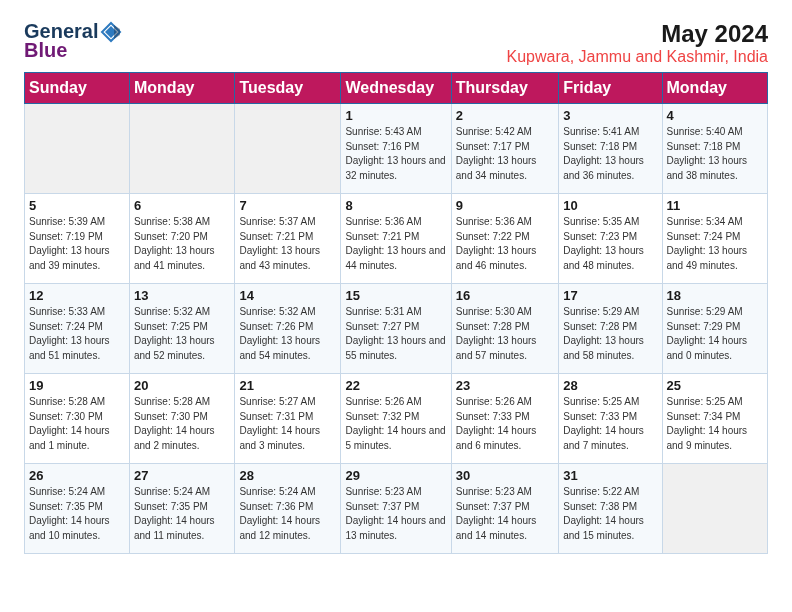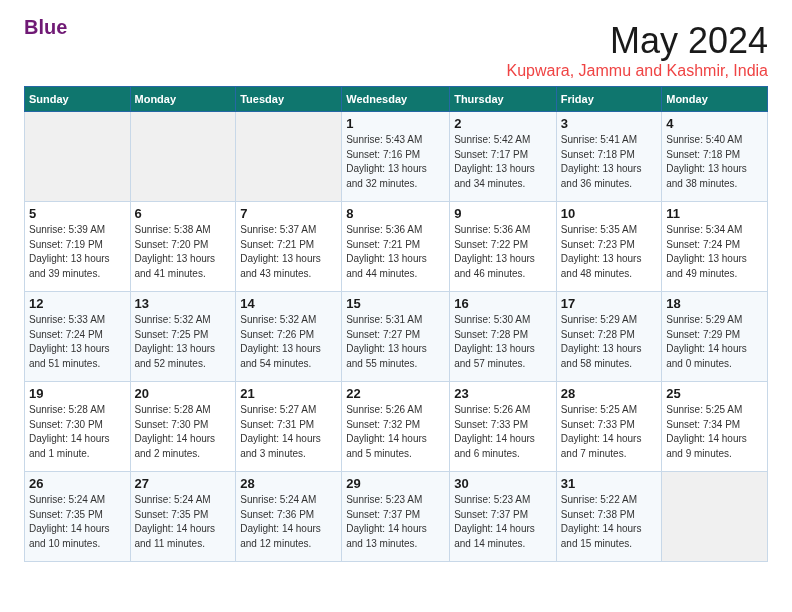--- a/index.html
+++ b/index.html
@@ -23,40 +23,40 @@
     }
     .logo-row {
       display: flex;
       align-items: center;
       gap: 2px;
     }
     .title-area {
       text-align: right;
     }
     .month-year {
-      font-size: 36px;
-      font-weight: normal;
+      font-size: 24px;
+      font-weight: bold;
       color: #1a1a1a;
     }
     .location {
       font-size: 16px;
       color: #ef4444;
       font-weight: normal;
     }
     table {
       width: 100%;
       border-collapse: collapse;
       font-size: 11px;
     }
     thead tr th {
-      background-color: #0f766e;
+      background-color: #be185d;
       color: #fff;
       padding: 6px 4px;
       text-align: left;
-      font-size: 11px;
+      font-size: 16px;
       font-weight: bold;
       border: 1px solid #2567a4;
     }
     tbody tr td {
       border: 1px solid #c8d8e8;
       padding: 4px 4px;
       vertical-align: top;
       min-height: 80px;
       height: 90px;
       width: 113px;
@@ -81,20 +81,28 @@
     }
     .empty-cell {
       background-color: #f0f0f0 !important;
     }
   </style>
 </head>
 <body>
 
 <div class="header-area">
   <div class="logo">
+    <div class="logo-row">
+      <span style="font-size:20px; font-weight:bold; color:#1a3a5c;">General</span>
+      <svg width="22" height="22" viewBox="0 0 22 22">
+        <polygon points="11,2 20,11 11,20 2,11" fill="none" stroke="#2e7abf" stroke-width="2"></polygon>
+        <polygon points="11,5 17,11 11,17 5,11" fill="#2e7abf"></polygon>
+        <polygon points="14,4 20,8 20,14 14,18" fill="#1a3a5c" opacity="0.5"></polygon>
+      </svg>
+    </div>
     <span style="font-size:20px; font-weight:bold; color:#701a75; margin-top:-4px;">Blue</span>
   </div>
   <div class="title-area">
     <div class="month-year">May 2024</div>
     <div class="location">Kupwara, Jammu and Kashmir, India</div>
   </div>
 </div>
 
 <table>
   <thead>

